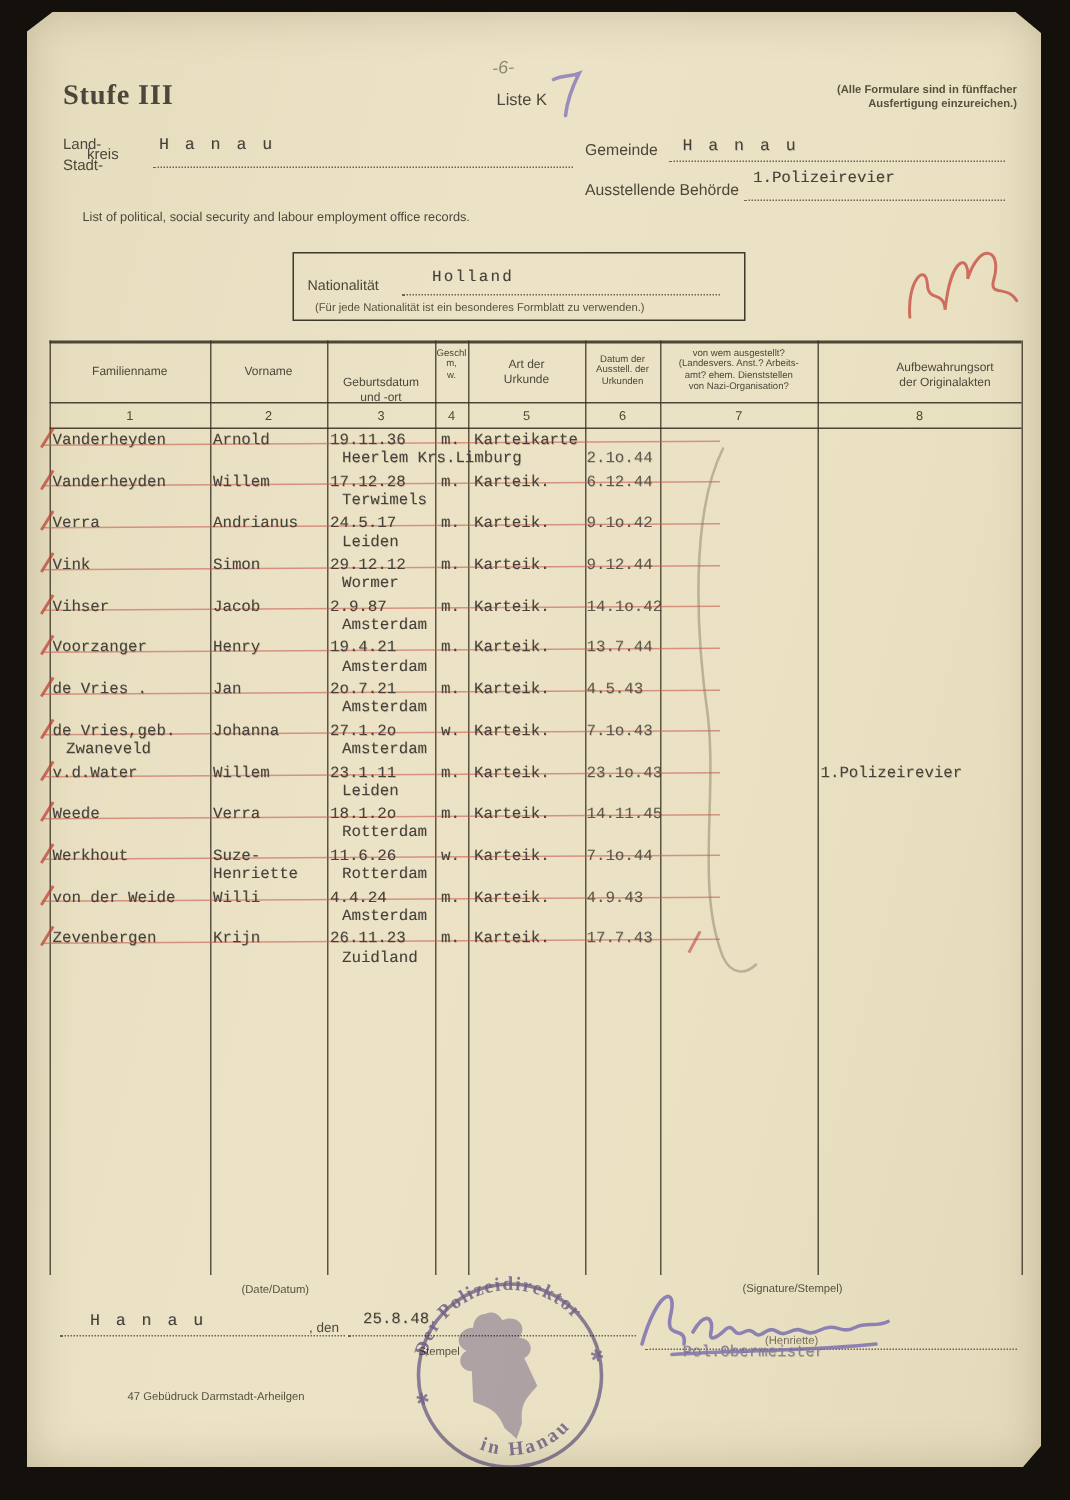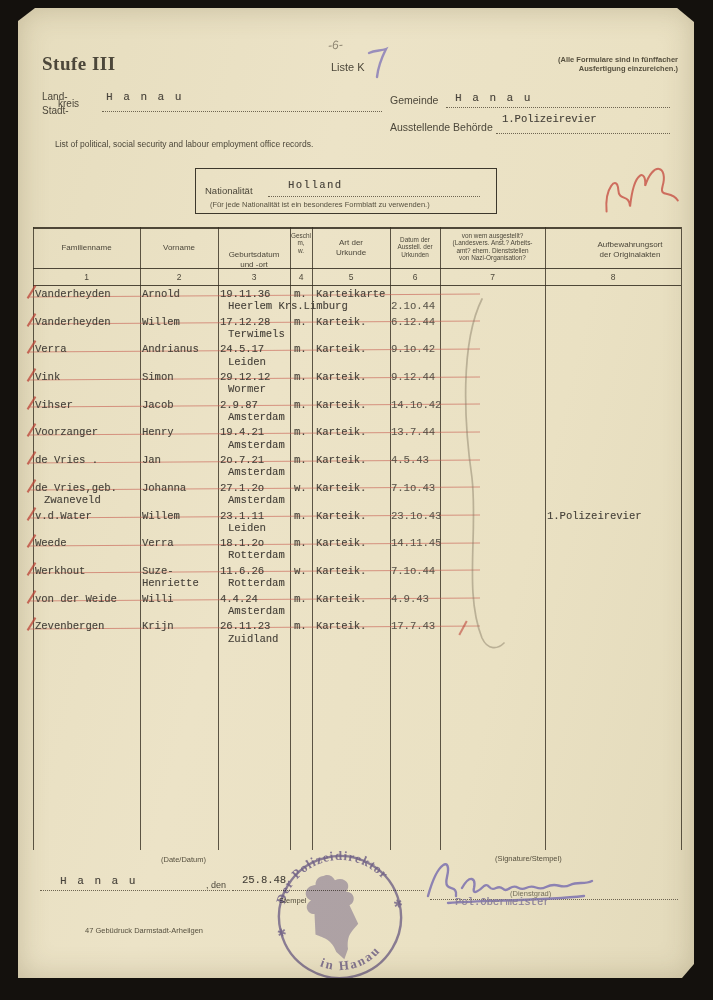--- a/index.html
+++ b/index.html
@@ -322,21 +322,21 @@
     <div class="abs dotline" style="left:412px;top:891px;width:248px;"></div>
 
     <svg class="abs" style="left:398px;top:842px;" width="210" height="62">
       <g fill="none" stroke="#7d72b0" stroke-width="2.4" stroke-linecap="round" opacity=".85">
         <path d="M12,46 C22,10 36,6 31,27 C27,44 42,33 40,46"></path>
         <path d="M46,38 C54,24 60,28 58,38 C56,46 64,40 68,36 C74,32 72,42 80,38 C88,34 86,44 94,38 C102,33 102,42 110,38 C120,33 120,42 130,37 C142,31 144,40 154,35 C162,31 168,35 176,31"></path>
         <path d="M32,53 C72,50 122,51 168,46"></path>
       </g>
     </svg>
 
-    <div class="abs small-print" style="left:492px;top:881px;opacity:.8;">(Dienstgrad)</div>
+    <div class="abs small-print" style="left:492px;top:881px;opacity:.8;">(Henriette)</div>
     <div class="abs typed" style="left:437px;top:888px;color:#8b80a0;">Pol.Obermeister</div>
 
     <div class="abs small-print" style="left:250px;top:888px;margin-left:11px;">Stempel</div>
 
     <svg class="abs" style="left:247px;top:834px;transform:rotate(-14deg);mix-blend-mode:multiply;" width="150" height="150">
       <defs>
         <path id="arcTop" d="M18,75 A57,57 0 0 1 132,75"></path>
         <path id="arcBot" d="M22,75 A53,53 0 0 0 128,75"></path>
       </defs>
       <circle cx="75" cy="75" r="61" fill="none" stroke="#7b6fae" stroke-width="2.4" opacity=".8"></circle>

